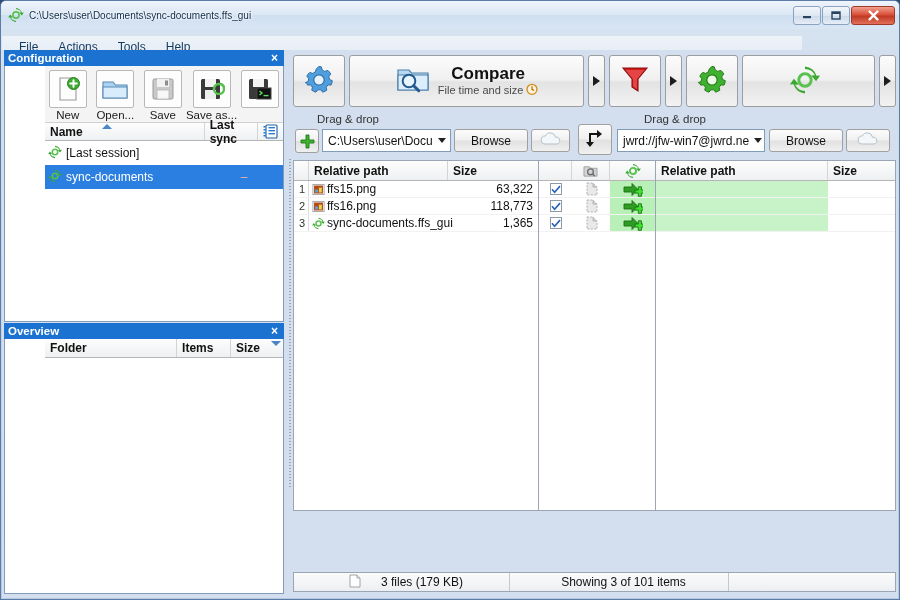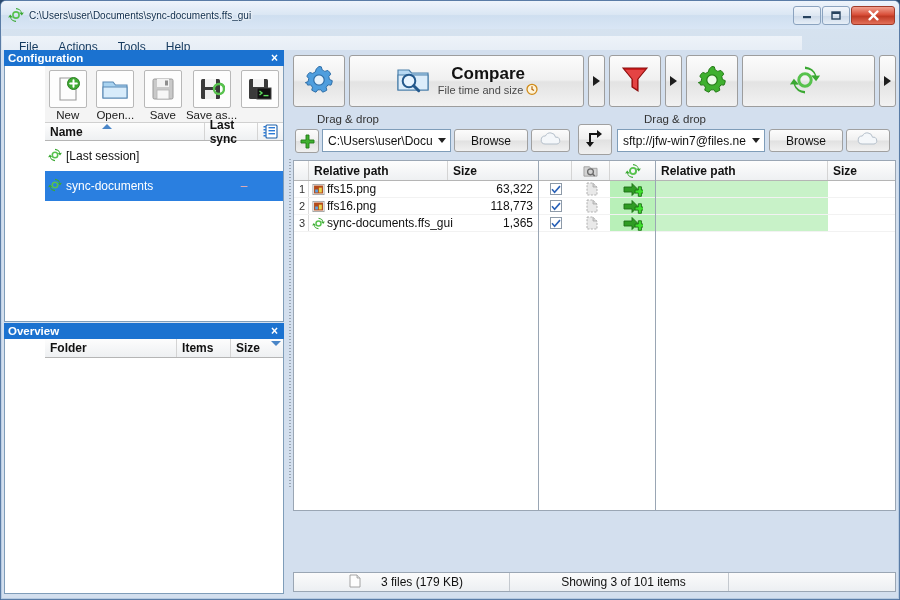--- a/index.html
+++ b/index.html
@@ -103,21 +103,21 @@
   .lst-head .c { position: relative; height: 100%; display: flex; align-items: center;
     padding: 0 5px; border-right: 1px solid #d4d4d4; }
   .sort-up { position: absolute; left: 50%; top: 1px; margin-left: -22px;
     width: 0;height: 0;border-left: 5px solid transparent;border-right: 5px solid transparent;
     border-bottom: 5px solid #4a86c8; }
   .sort-dn { position: absolute; left: 50%; top: 2px; margin-left: -5px;
     width: 0;height: 0;border-left: 5px solid transparent;border-right: 5px solid transparent;
     border-top: 5px solid #4a86c8; }
 
   .cfg-row {
-    display: flex; align-items: center; height: 30px; font-size: 12px; color: #111;
+    display: flex; align-items: center; height: 24px; font-size: 12px; color: #111;
     padding-left: 3px;
   }
   .cfg-row.sel { background: #2a7fe0; color: #fff; }
   .cfg-row .nm { flex: 1 1 auto; padding-left: 4px; }
   .cfg-row .ls { width: 78px; text-align: center; color: #c64040; }
   .cfg-row.sel .ls { color: #f2b0b0; }
 
   
   .main {
     position: absolute; left: 285px; top: 0; width: 609px; height: 546px;
@@ -533,21 +533,21 @@
 
         <span class="pbtn" style="position:absolute;left:285px;top:12px;width:34px;height:31px;">
           <span>
             <svg width="20" height="20" viewBox="0 0 20 20">
               <path d="M4 5h8V2l5 4-5 4V7H6v7h3l-4 5-4-5h3z" fill="#151515"></path>
             </svg>
           </span>
         </span>
 
         <span class="combo" style="position:absolute;left:324px;top:17px;width:148px;">
-          <span title="sftp://jfw-win7@jwrd.ne">sftp://jfw-win7@files.ne</span>
+          <span title="sftp://jfw-win7@jwrd.ne">jwrd://jfw-win7@jwrd.ne</span>
           <span class="cb-arrow">
               <i></i>
             </span>
         </span>
 
         <span class="pbtn" style="position:absolute;left:476px;top:17px;width:74px;">
           <span>Browse</span>
         </span>
 
         <span class="pbtn" style="position:absolute;left:553px;top:17px;width:44px;">

